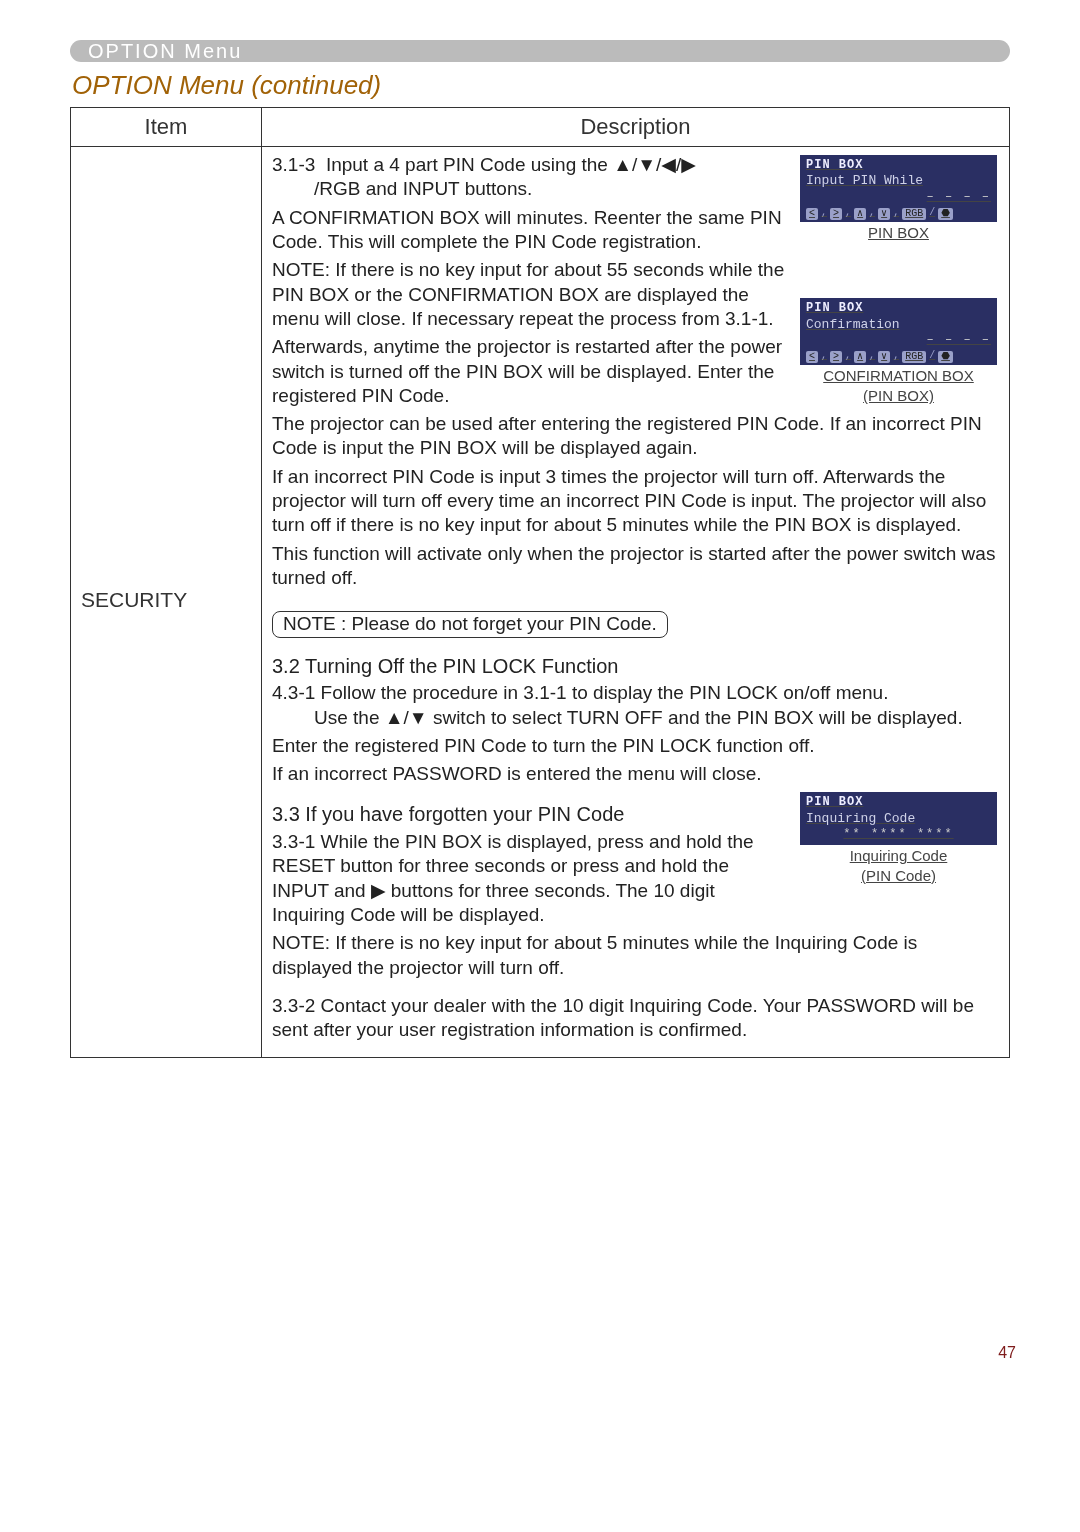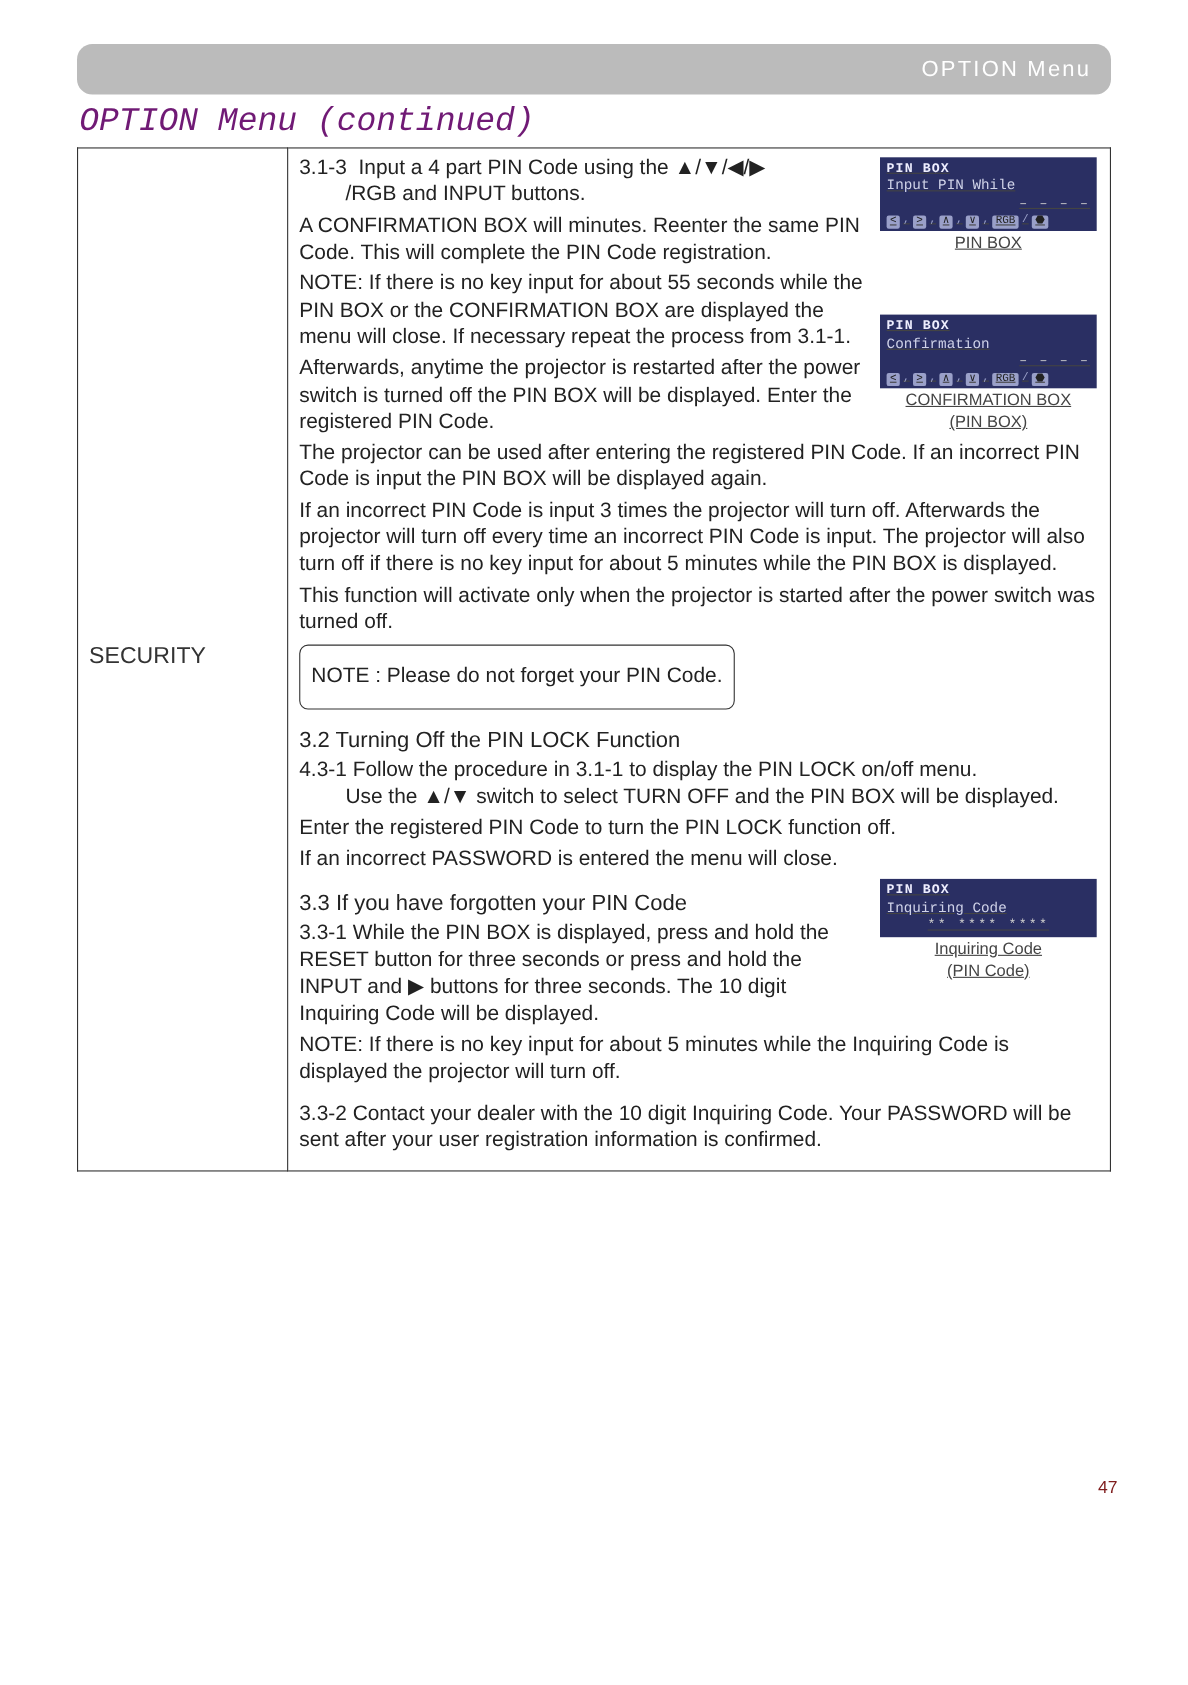--- a/index.html
+++ b/index.html
@@ -14,35 +14,34 @@
   }
   .page {
     padding: 40px 70px 40px 70px;
   }
   .header-bar {
     background: #bbb;
     border-radius: 14px;
     height: 14px;
     display: flex;
     align-items: center;
-    justify-content: flex-end;
-    padding: 16px 18px;
+    justify-content: flex-start;
+    padding: 4px 18px;
     margin-bottom: 8px;
   }
   .header-label {
     color: #fff;
     font-size: 20px;
     letter-spacing: 2px;
   }
   .section-title {
     font-style: italic;
-    font-size: 30px;
-    color: #701a75;
+    font-size: 26px;
+    color: #a16207;
     margin: 4px 0 6px 2px;
-    font-family: Liberation Mono, monospace;
   }
   table.manual {
     border-collapse: collapse;
     width: 100%;
   }
   table.manual th, table.manual td {
     border: 1.5px solid #333;
     vertical-align: top;
     padding: 6px 10px 10px 10px;
   }
@@ -70,23 +69,23 @@
   .indent { padding-left: 42px; display: block; }
   .subhead {
     font-size: 20px;
     margin-top: 16px;
     margin-bottom: 2px;
   }
   .note-box {
     border: 1.5px solid #333;
     border-radius: 8px;
     display: inline-block;
-    padding: 16px 10px;
+    padding: 0 10px;
     font-size: 19px;
-    margin-top: 4px;
+    margin-top: 17px;
   }
   .float-diag {
     float: right;
     margin: 2px 2px 6px 10px;
     text-align: center;
     font-size: 14px;
     color: #444;
     text-decoration: underline;
   }
   .pinbox {
@@ -144,20 +143,24 @@
 <body>
 
 <div class="page">
   <div class="header-bar">
     <span class="header-label">OPTION Menu</span>
   </div>
   <div class="section-title">OPTION Menu (continued)</div>
 
   <table class="manual">
     <tbody>
+        <tr>
+      <th>Item</th>
+      <th>Description</th>
+    </tr>
     <tr>
       <td class="item-cell">SECURITY</td>
       <td class="desc-cell">
 
         
         <div class="float-diag">
           <div class="pinbox">
             <div class="pb-title">PIN BOX</div>
             <div>Input PIN While</div>
             <div class="pb-value">– – – –</div>

